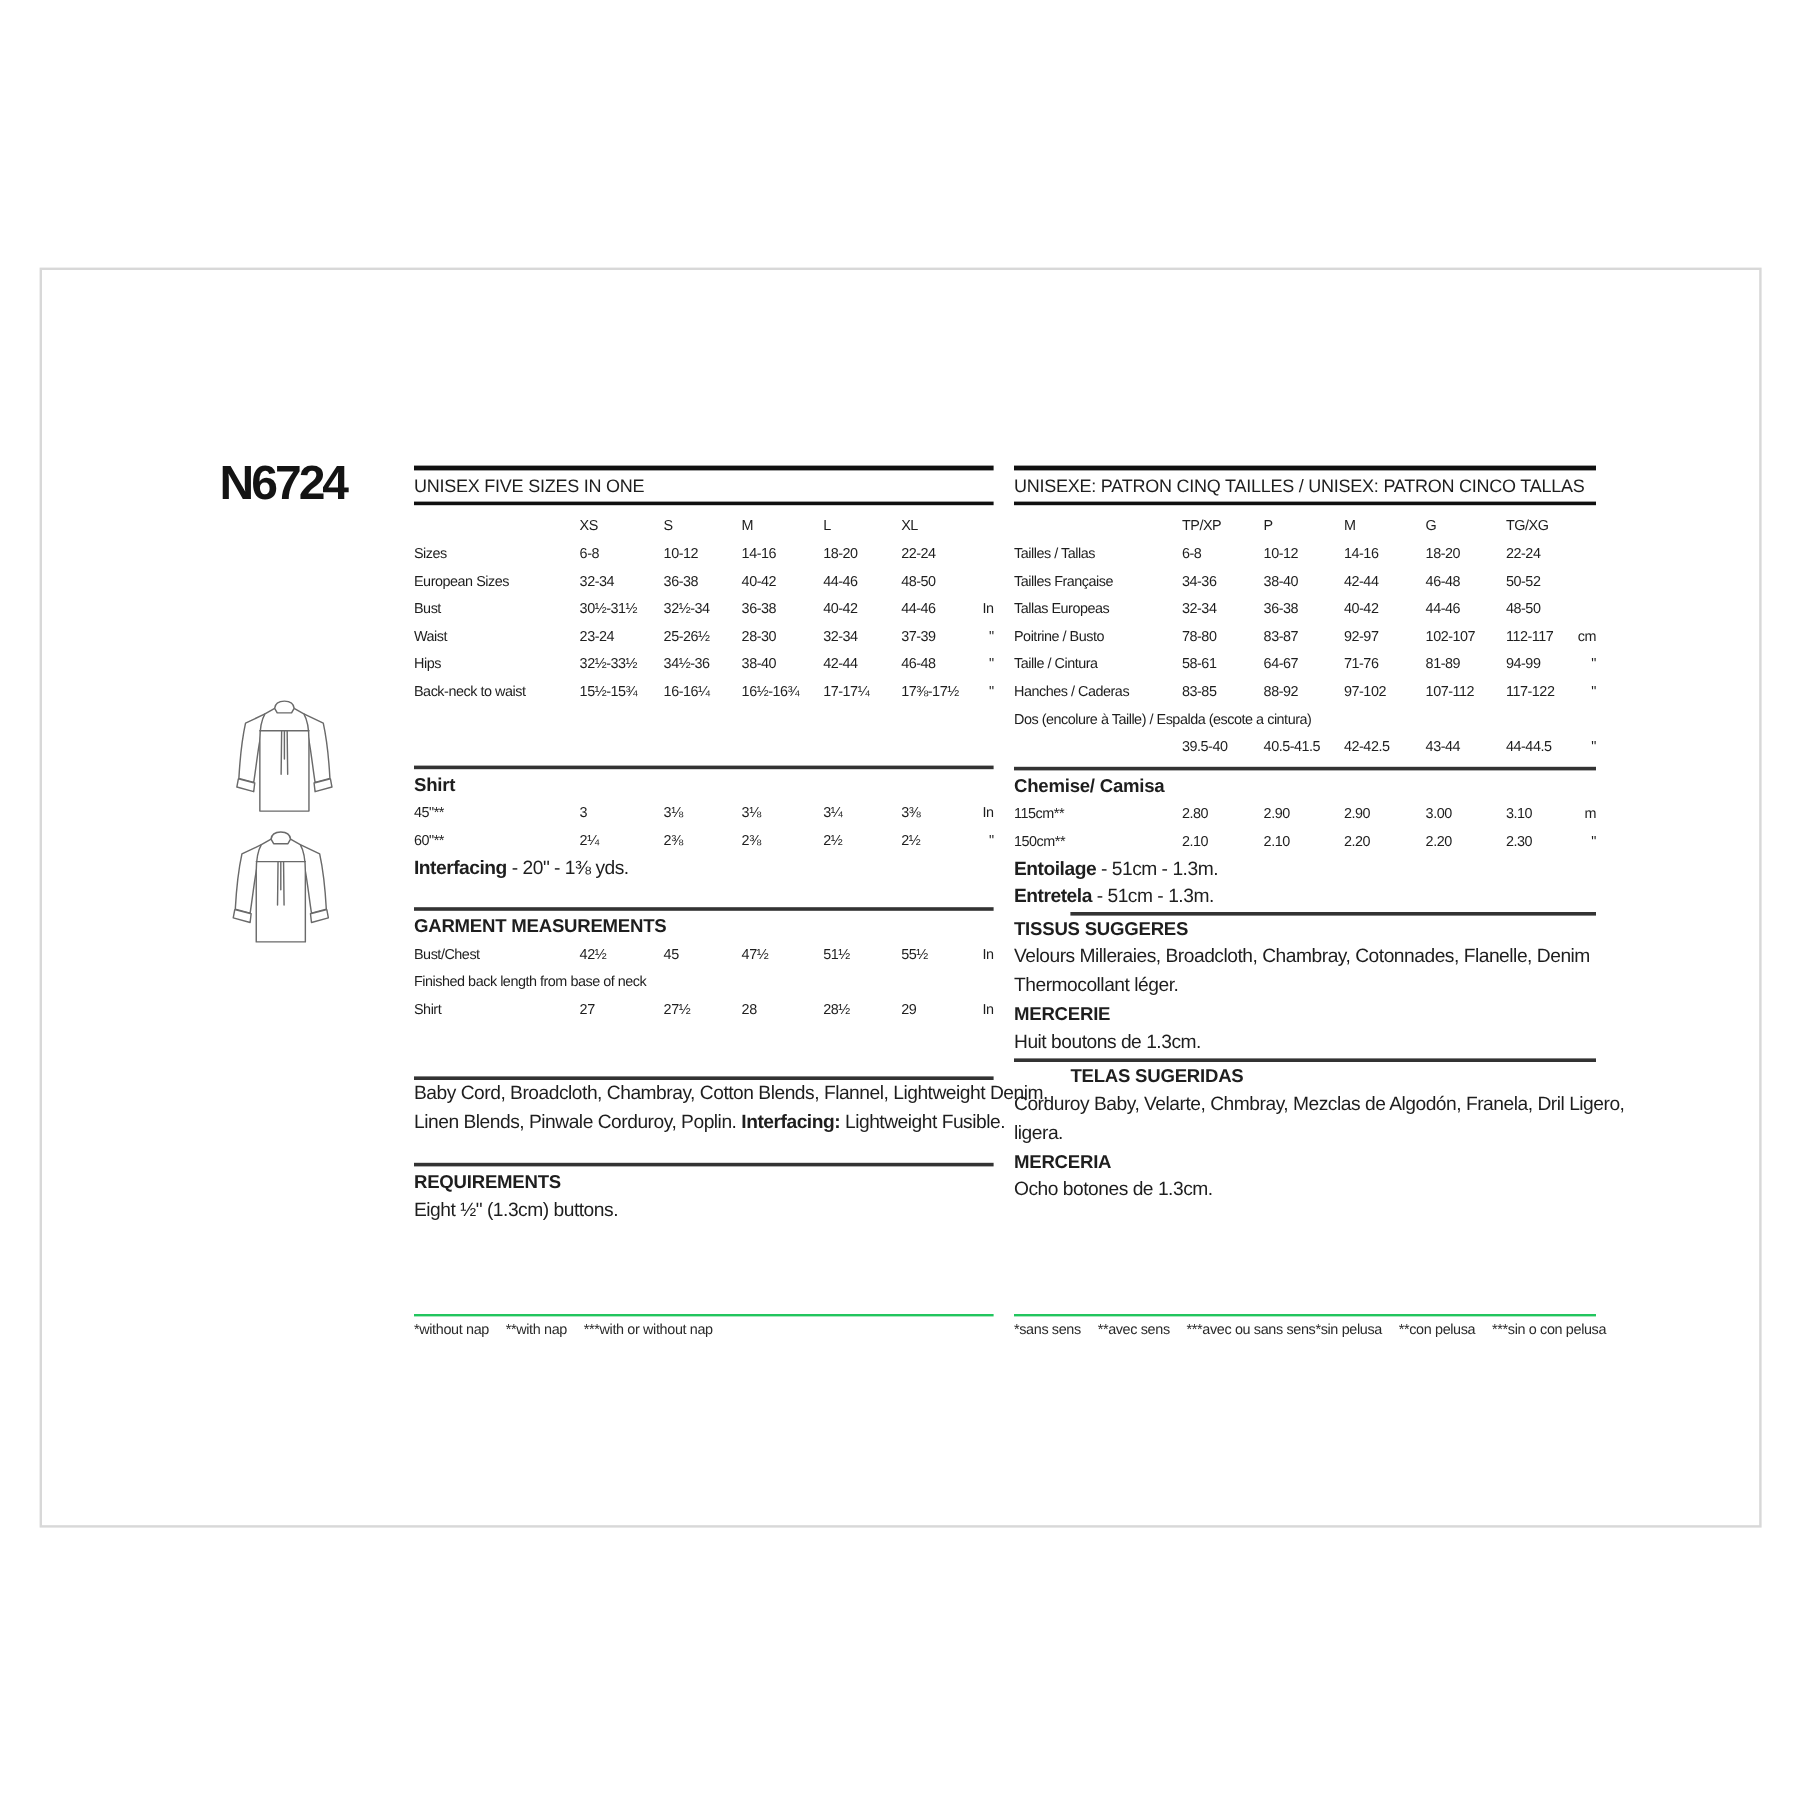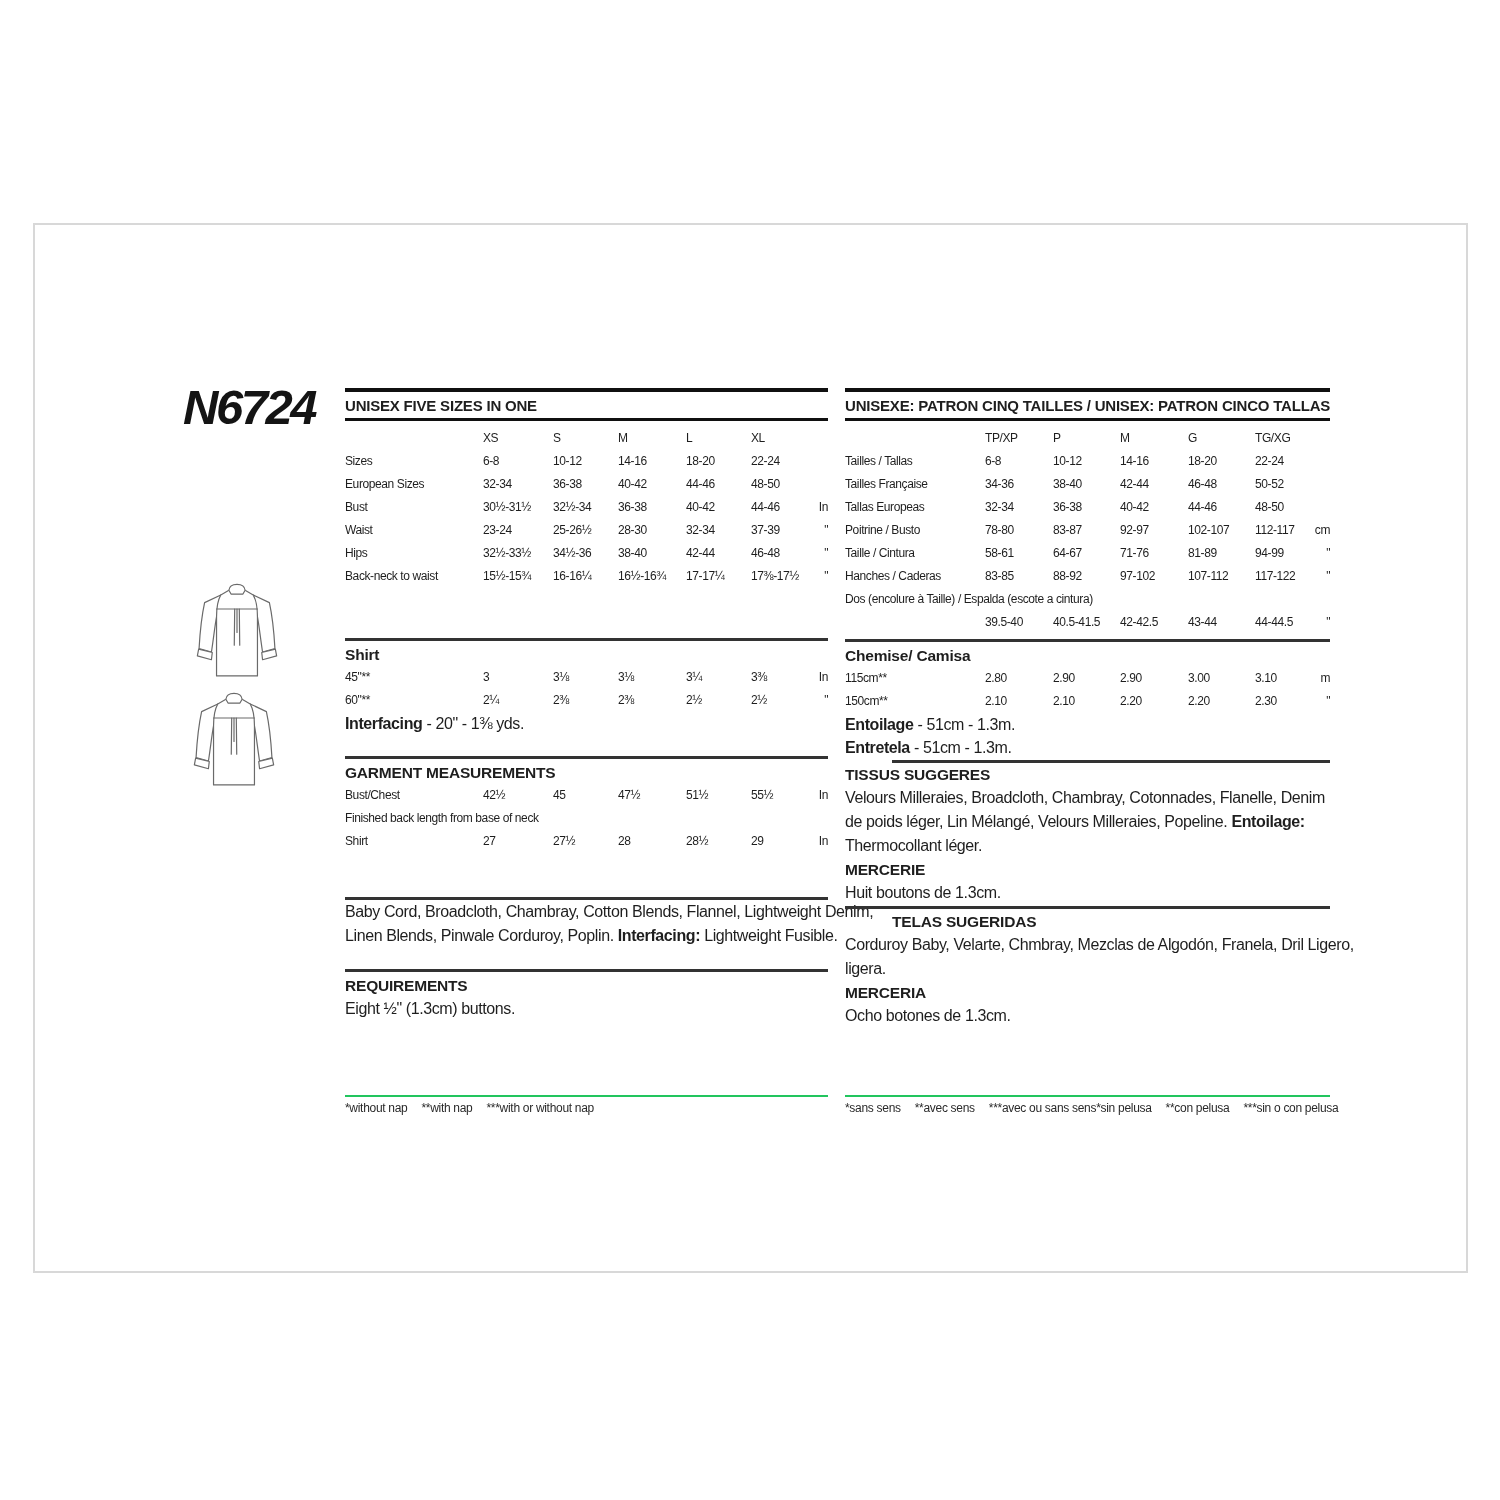--- a/index.html
+++ b/index.html
@@ -1,26 +1,26 @@
 <!DOCTYPE html>
 <html><head>
 <meta charset="utf-8">
 <style>
   html,body{margin:0;padding:0;background:#ffffff;}
   body{width:1500px;height:1500px;position:relative;overflow:hidden;
        font-family:"Liberation Sans",sans-serif;color:#1e1e1e;}
   .frame{position:absolute;left:33px;top:223px;width:1431px;height:1046px;
          border:2px solid #d8d8d8;background:#ffffff;}
-  .title{position:absolute;left:183px;top:383px;font-size:49px;font-weight:bold;
-         letter-spacing:-2.5px;color:#141414;line-height:1;font-style:italic;}
+  .title{position:absolute;left:183px;top:383px;font-size:40px;font-weight:bold;
+         letter-spacing:-2.5px;color:#141414;line-height:1;}
   .col{position:absolute;top:388px;}
   .left-col{left:345px;width:483px;}
   .right-col{left:845px;width:485px;}
   .band{border-top:4px solid #101010;}
-  .bandtext{font-weight:bold;font-size:15px;letter-spacing:-0.2px;
+  .bandtext{font-weight:normal;font-size:15px;letter-spacing:-0.2px;
             padding:5px 0 4px 0;border-bottom:3px solid #101010;white-space:nowrap;}
   .tbl{margin-top:6px;}
   .trow{display:grid;height:23px;line-height:23px;font-size:12px;letter-spacing:-0.4px;}
   .left-col .trow{grid-template-columns:138px 70px 65px 68px 65px 59px 18px;}
   .right-col .trow{grid-template-columns:140px 68px 67px 68px 67px 55px 20px;}
   .tcell{white-space:nowrap;overflow:visible;}
   .tcell.unit{text-align:right;}
   .subhead{font-weight:bold;font-size:15.5px;letter-spacing:-0.2px;height:23px;
            line-height:23px;white-space:nowrap;}
   .rule{border-top:3px solid #333333;height:0;}
@@ -325,21 +325,20 @@
       </div>
     </div>
   <div>
       <div class="rline"><span class="b">Entoilage</span><span> - 51cm - 1.3m.</span></div>
       <div class="rline"><span class="b">Entretela</span><span> - 51cm - 1.3m.</span></div>
     </div>
   <div class="rule mt1"></div>
   <div class="subhead">TISSUS SUGGERES</div>
   <div class="para">
       <div class="rline"><span>Velours Milleraies, Broadcloth, Chambray, Cotonnades, Flanelle, Denim</span></div>
-      <div class="rline"><span>de poids léger, Lin Mélangé, Velours Milleraies, Popeline. </span><span class="b">Entoilage:</span></div>
       <div class="rline"><span>Thermocollant léger.</span></div>
     </div>
   <div class="subhead">MERCERIE</div>
   <div class="plain">Huit boutons de 1.3cm.</div>
   <div class="rule mt2"></div>
   <div class="subhead mt1">TELAS SUGERIDAS</div>
   <div class="para">
       <div class="rline"><span>Corduroy Baby, Velarte, Chmbray, Mezclas de Algodón, Franela, Dril Ligero,</span></div>
       <div class="rline"><span>ligera.</span></div>
     </div>

